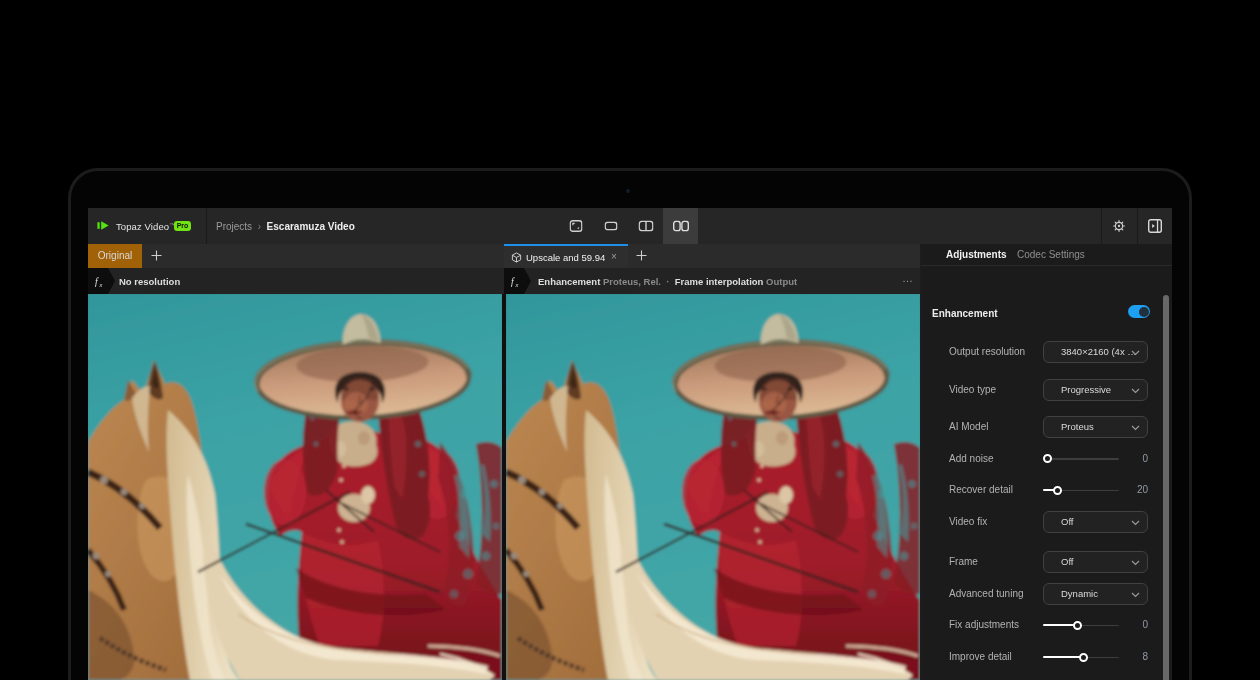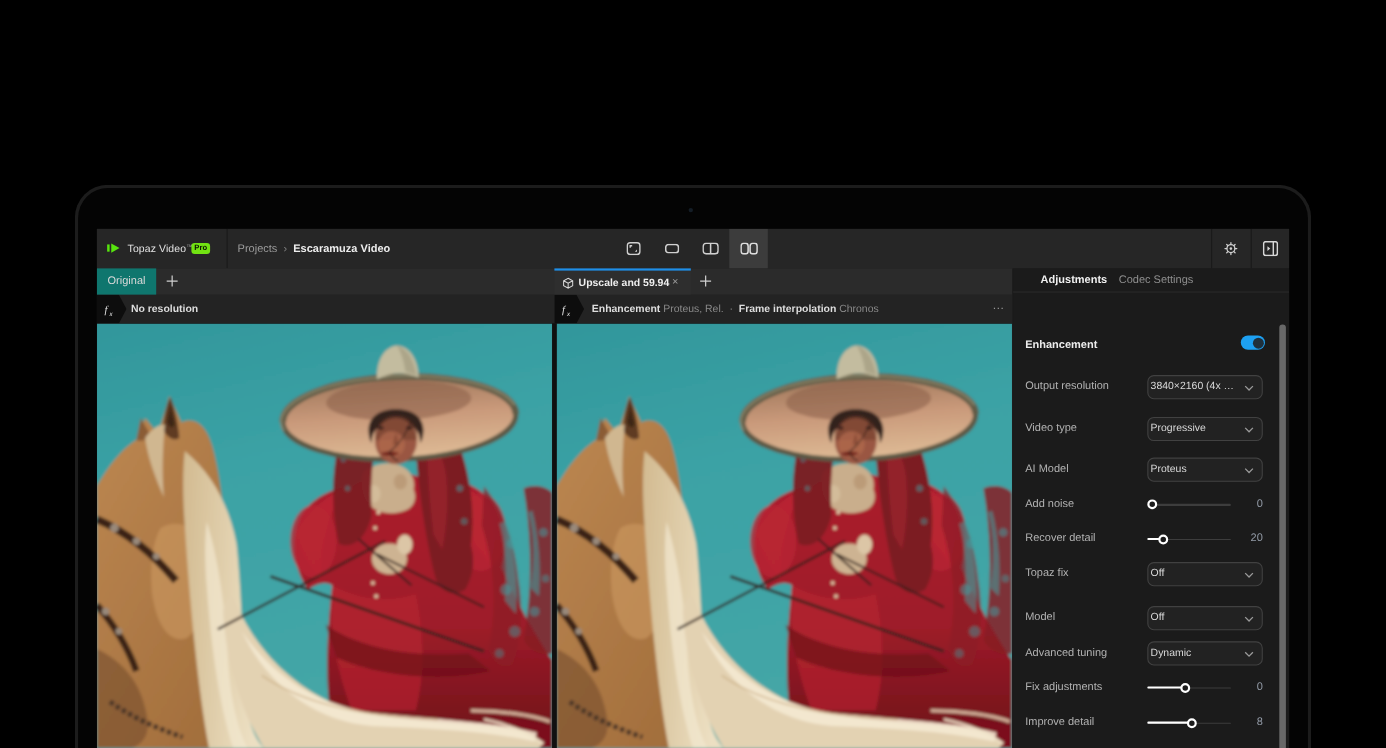--- a/index.html
+++ b/index.html
@@ -26,34 +26,34 @@
   #crumbs { position:absolute; left:128px; top:13px; font-size:10px; color:#9b9b9b; }
   #crumbs b { color:#ededed; font-weight:600; }
   .ticon { position:absolute; top:0; width:35px; height:36px; }
   .ticon svg { position:absolute; left:50%; top:50%; transform:translate(-50%,-50%); }
   .ticon.active { background:#3c3c3c; }
 
   
   #tabrow { position:absolute; left:0; top:36px; width:832px; height:24px;
     background:#2b2b2b; }
   #tab-orig { position:absolute; left:0; top:0; width:54px; height:24px;
-    background:#0f766e; color:#d9d9d9; font-size:10px; line-height:24px;
+    background:#a16207; color:#d9d9d9; font-size:10px; line-height:24px;
     text-align:center; }
   #plus-l { position:absolute; left:59px; top:0; width:18px; height:24px; text-align:center; }
   #tab-ups { position:absolute; left:416px; top:0; width:124px; height:24px;
     background:#2e2e2e; border-top:2px solid #1e8fe8; color:#f0f0f0; }
   #plus-r { position:absolute; left:544px; top:0; width:18px; height:24px; text-align:center; }
 
   
   #adjrow { position:absolute; left:0; top:60px; width:832px; height:26px;
     background:#232323; }
   .fxbadge { position:absolute; top:0; height:26px; width:27px; }
   .fxbadge svg { position:absolute; left:0; top:0; }
   .adjtext { position:absolute; top:8px; font-size:9.5px; color:#dedede; font-weight:600; }
-  .adjtext span.g { color:#8a8a8a; font-weight:400; }
+  .adjtext span.g { color:#8a8a8a; font-weight:700; }
 
   
   #vidwrap { position:absolute; left:0; top:86px; width:832px; height:386px; background:#101010; }
   .vid { position:absolute; top:0; width:414px; height:386px; overflow:hidden; }
   #vid-l { left:0; }
   #vid-r { left:418px; }
 
   
   #sidebar { position:absolute; left:833px; top:36px; width:251px; height:436px;
     background:#1b1b1b; }
@@ -65,24 +65,24 @@
     border-bottom:1px solid #2a2a2a; }
   #sb-presets .chev { position:absolute; left:12px; top:9px; }
   #sb-presets .lbl { position:absolute; left:23px; top:7px; color:#e4e4e4;
     font-size:10px; font-weight:600; }
   #enh-lbl { position:absolute; left:11px; top:64px; color:#ececec; font-size:10px;
     font-weight:700; }
   #toggle { position:absolute; left:207px; top:61px; width:22px; height:13px;
     background:#1da0f2; border-radius:7px; }
   #toggle .knob { position:absolute; right:1.5px; top:1.5px; width:10px; height:10px;
     border-radius:50%; background:#20303c; }
-  .row-lbl { position:absolute; left:11px; color:#b2b2b2; font-size:10px; }
+  .row-lbl { position:absolute; left:28px; color:#b2b2b2; font-size:10px; }
   .dd { position:absolute; left:122px; width:105px; height:22px; background:#222222;
     border:1px solid #414141; border-radius:6px; color:#dadada; font-size:9.5px;
-    line-height:20px; padding-left:2px; }
+    line-height:20px; padding-left:17px; }
   .dd .dchev { position:absolute; right:7px; top:8px; }
   .slider { position:absolute; left:122px; width:76px; height:10px; }
   .slider .tr { position:absolute; left:0; top:4.5px; width:100%; height:1.6px;
     background:#3d3d3d; border-radius:1px; }
   .slider .fl { position:absolute; left:0; top:4px; height:2.4px; background:#fff;
     border-radius:1px; }
   .slider .kn { position:absolute; top:0.5px; width:9px; height:9px; border:2.4px solid #fff;
     border-radius:50%; background:#1b1b1b; }
   .val { position:absolute; left:200px; width:27px; text-align:right; color:#929aa6;
     font-size:10px; }
@@ -159,21 +159,21 @@
 
   <div id="tabrow">
     <div id="tab-orig">Original</div>
     <div id="plus-l"><svg width="11" height="11" viewBox="0 0 11 11" style="margin-top:6px">
           <path d="M5.5 0.5 V10.5 M0.5 5.5 H10.5" stroke="#cfcfcf" stroke-width="1.1"></path>
         </svg></div>
     <div id="tab-ups">
       <svg style="position:absolute;left:7px;top:6px" width="11" height="11" viewBox="0 0 24 24">
           <path fill="none" stroke="#d8d8d8" stroke-width="2" d="M12 2 L21 7 L21 17 L12 22 L3 17 L3 7 Z M3 7 L12 12 L21 7 M12 12 L12 22"></path>
         </svg>
-      <div style="position:absolute;left:22px;top:6px;font-size:9.5px;font-weight:700">Upscale and 59.94</div>
+      <div style="position:absolute;left:22px;top:6px;font-size:9.5px;font-weight:400">Upscale and 59.94</div>
       <div style="position:absolute;left:107px;top:5px;font-size:10px;color:#9a9a9a">×</div>
     </div>
     <div id="plus-r"><svg width="11" height="11" viewBox="0 0 11 11" style="margin-top:6px">
           <path d="M5.5 0.5 V10.5 M0.5 5.5 H10.5" stroke="#cfcfcf" stroke-width="1.1"></path>
         </svg></div>
   </div>
 
   <div id="adjrow">
     <div class="fxbadge" style="left:0">
       <svg width="27" height="26" viewBox="0 0 27 26">
@@ -183,21 +183,21 @@
         </svg>
     </div>
     <div class="adjtext" style="left:31px">No resolution</div>
     <div class="fxbadge" style="left:416px">
       <svg width="27" height="26" viewBox="0 0 27 26">
           <path d="M0 0 L20 0 L27 13 L20 26 L0 26 Z" fill="#0d0d0d"></path>
           <text x="7" y="16.5" font-size="9.5" font-style="italic" fill="#e4e4e4" font-family="Liberation Serif">f</text>
           <text x="11.5" y="19" font-size="5.5" font-style="italic" fill="#e4e4e4">x</text>
         </svg>
     </div>
-    <div class="adjtext" style="left:450px">Enhancement <span class="g">Proteus, Rel.</span> <span class="g">&nbsp;·&nbsp;</span> Frame interpolation <span class="g">Chronos</span></div>
+    <div class="adjtext" style="left:450px">Enhancement <span class="g">Proteus, Rel.</span> <span class="g">&nbsp;·&nbsp;</span> Frame interpolation <span class="g">Output</span></div>
     <div style="position:absolute;left:814px;top:4px;color:#9a9a9a;font-size:11px;letter-spacing:1px">…</div>
   </div>
 
   <div id="vidwrap">
     <div class="vid" id="vid-l"><svg width="414" height="386" viewBox="0 0 414 386">
 <defs>
  <linearGradient id="sky" x1="0" y1="0" x2="0.25" y2="1">
   <stop offset="0" stop-color="#31969b"></stop>
               <stop offset="0.4" stop-color="#3ba2a5"></stop>
   <stop offset="1" stop-color="#45a6a6"></stop>
@@ -449,26 +449,26 @@
     <div class="val" style="top:209px">0</div>
 
     <div class="row-lbl" style="top:240px">Recover detail</div>
     <div class="slider" style="top:241px">
         <div class="tr"></div>
         <div class="fl" style="width:14px"></div>
         <div class="kn" style="left:10px"></div>
       </div>
     <div class="val" style="top:240px">20</div>
 
-    <div class="row-lbl" style="top:272px">Topaz fix</div>
+    <div class="row-lbl" style="top:272px">Video fix</div>
     <div class="dd" style="top:267px">Off<svg class="dchev" width="9" height="6" viewBox="0 0 9 6">
           <path d="M1 1 L4.5 4.5 L8 1" fill="none" stroke="#9a9a9a" stroke-width="1.2"></path>
         </svg></div>
 
-    <div class="row-lbl" style="top:312px">Model</div>
+    <div class="row-lbl" style="top:312px">Frame</div>
     <div class="dd" style="top:307px">Off<svg class="dchev" width="9" height="6" viewBox="0 0 9 6">
           <path d="M1 1 L4.5 4.5 L8 1" fill="none" stroke="#9a9a9a" stroke-width="1.2"></path>
         </svg></div>
 
     <div class="row-lbl" style="top:344px">Advanced tuning</div>
     <div class="dd" style="top:339px">Dynamic<svg class="dchev" width="9" height="6" viewBox="0 0 9 6">
           <path d="M1 1 L4.5 4.5 L8 1" fill="none" stroke="#9a9a9a" stroke-width="1.2"></path>
         </svg></div>
 
     <div class="row-lbl" style="top:375px">Fix adjustments</div>

